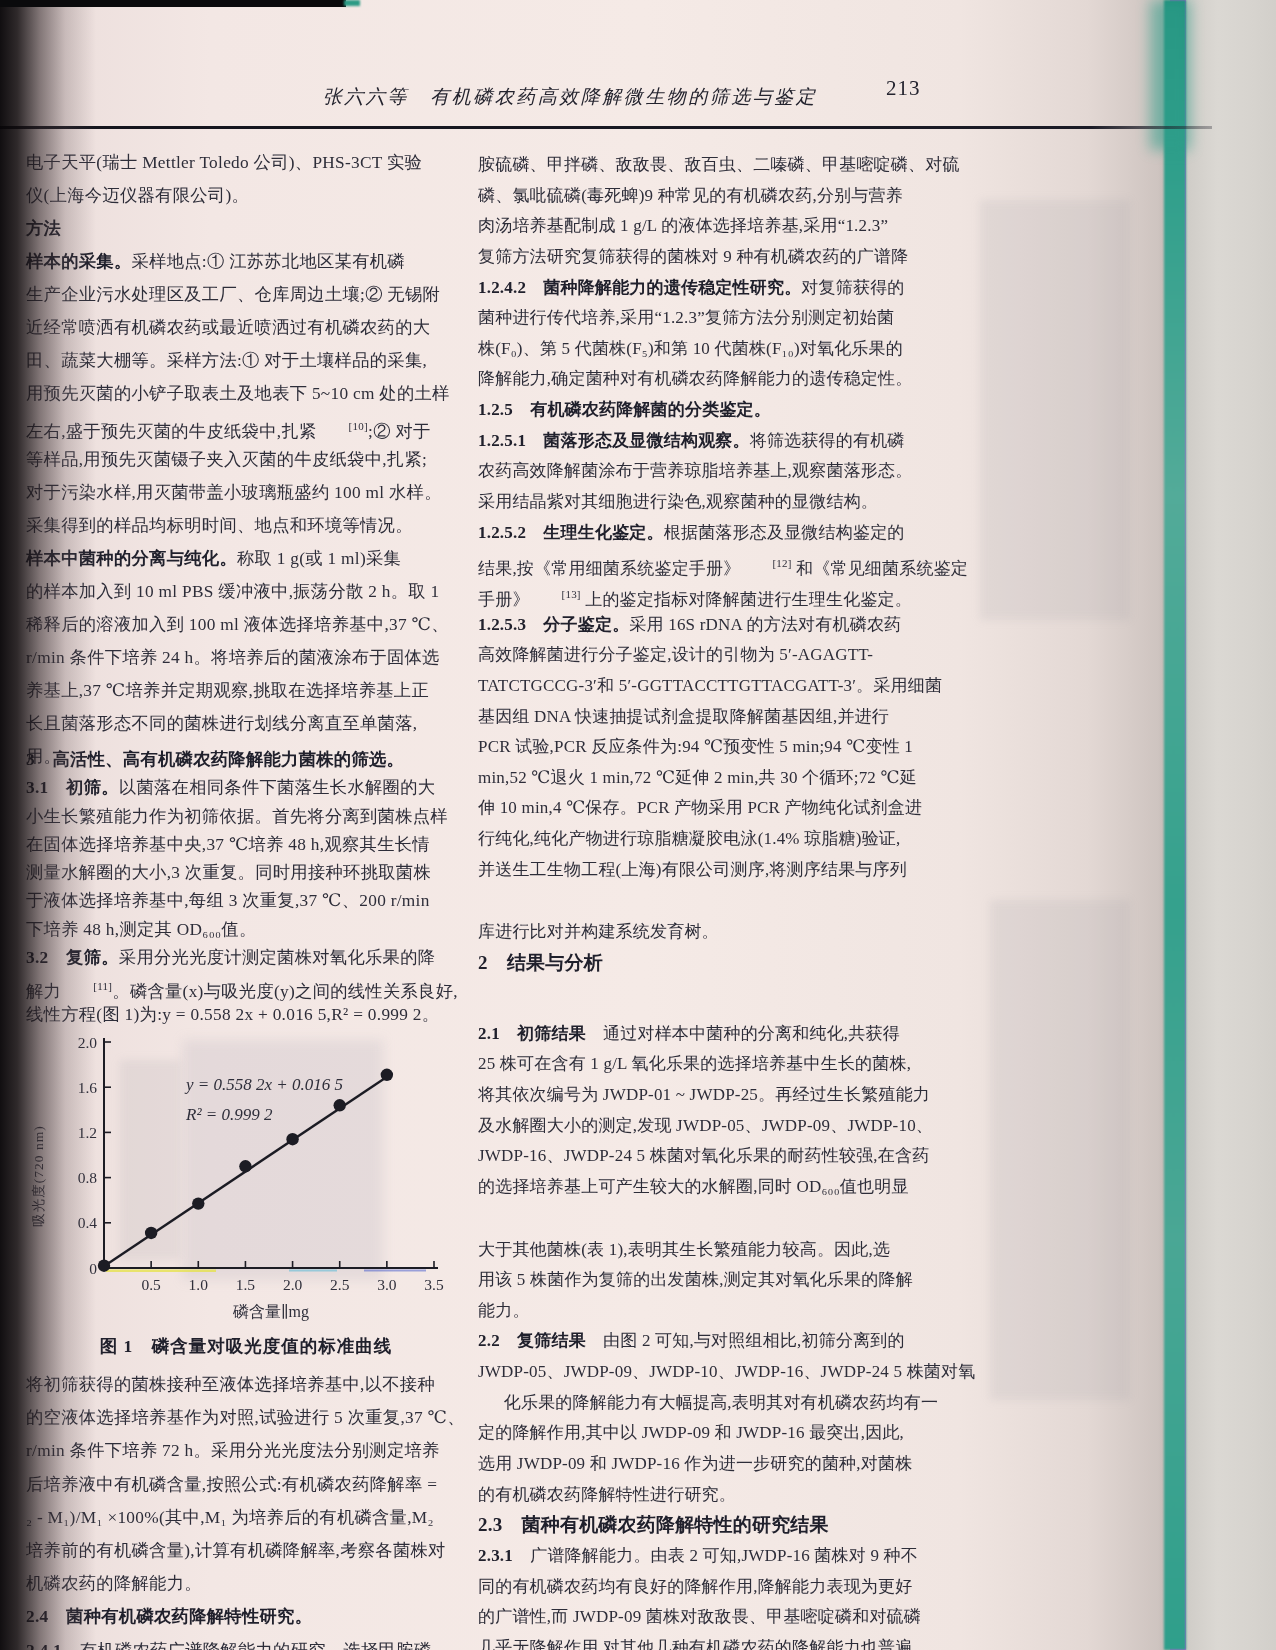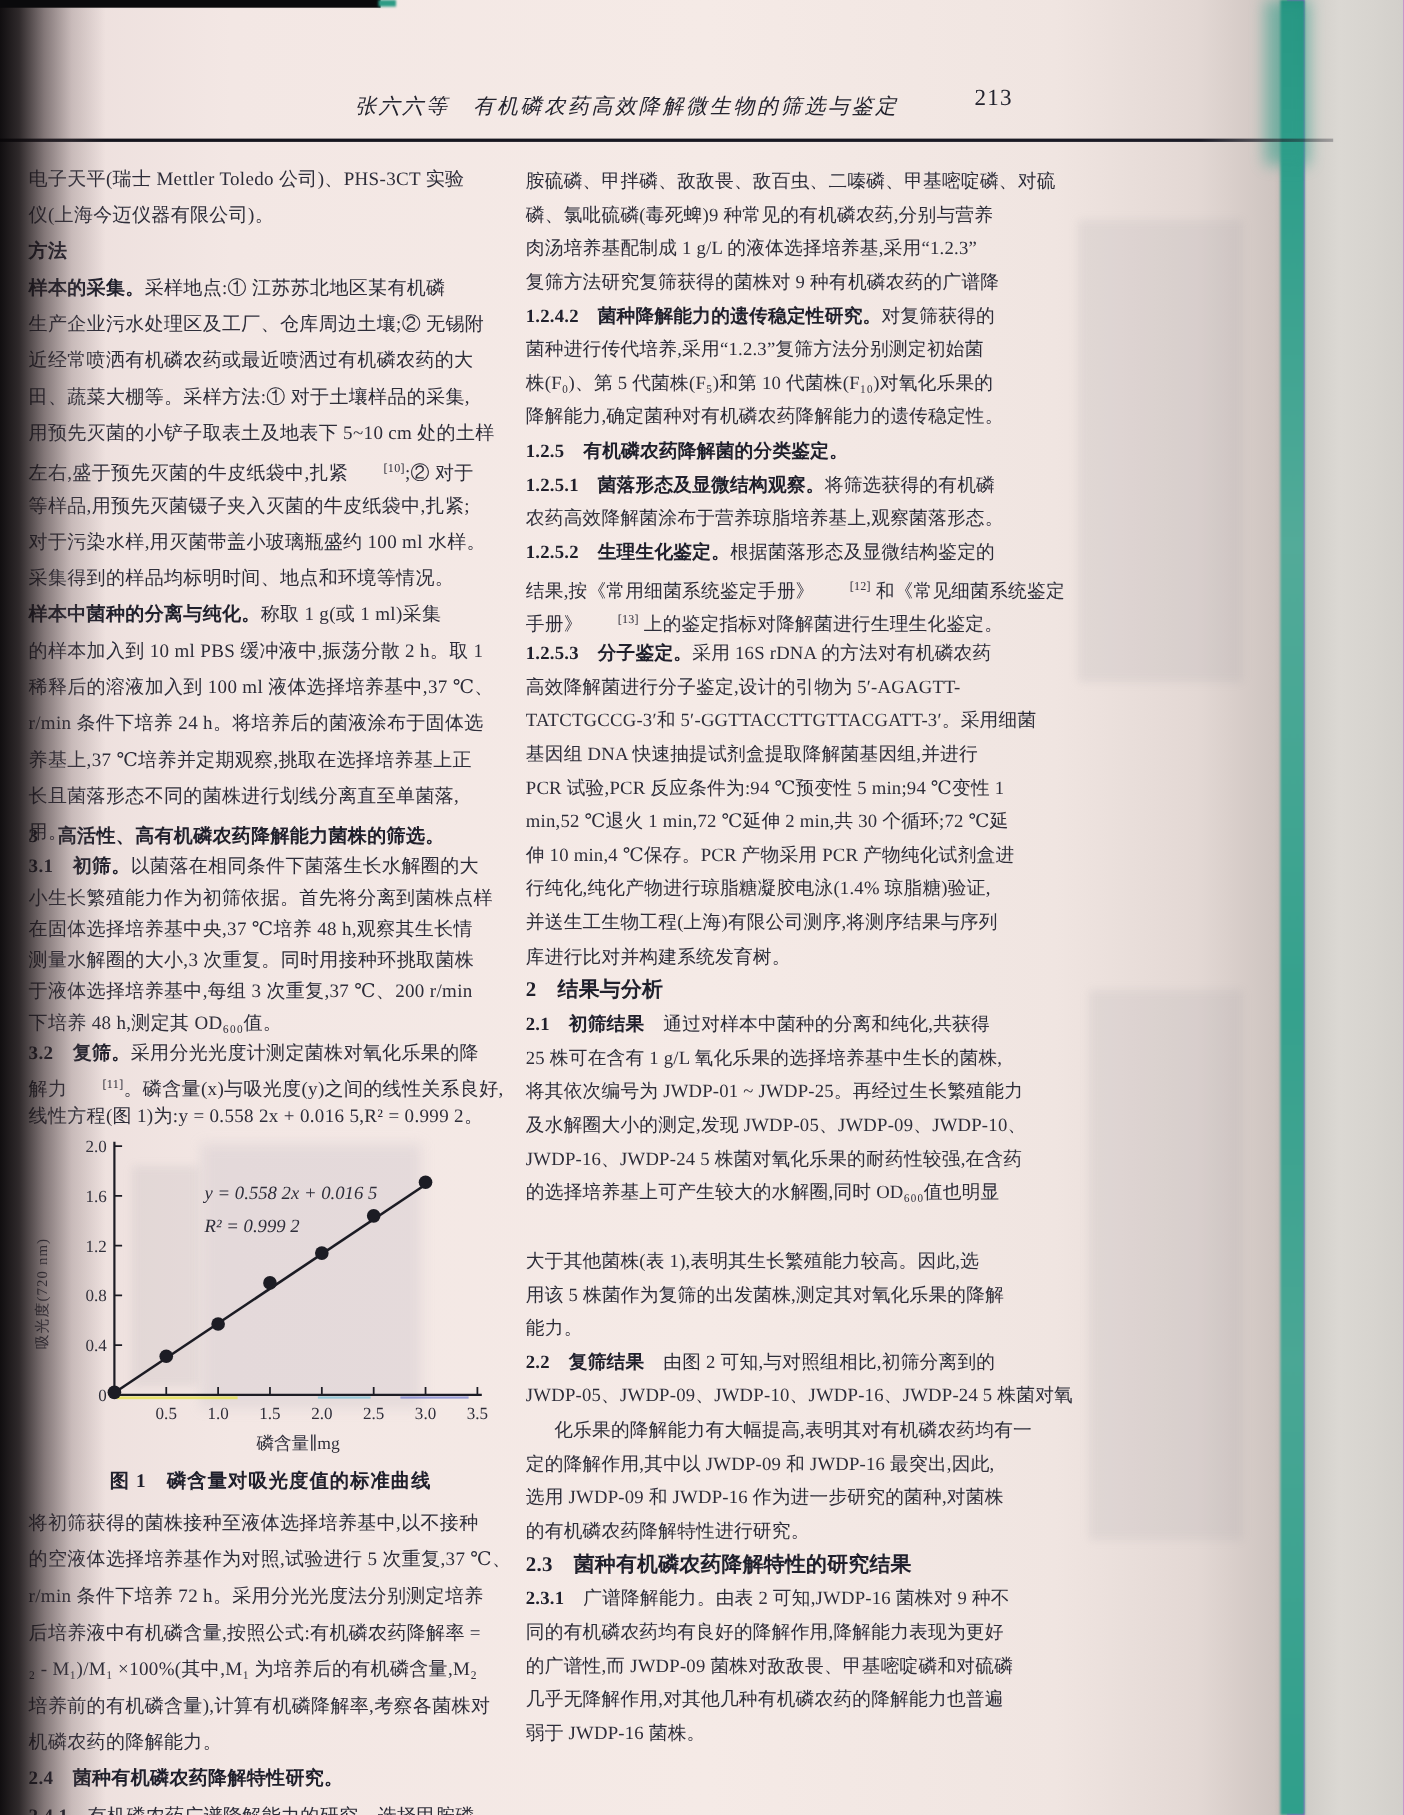--- a/index.html
+++ b/index.html
@@ -160,35 +160,36 @@
       <div class="line" style="height: 30.65px; line-height: 30.65px;"><span class="run n">磷、氯吡硫磷(毒死蜱)9 种常见的有机磷农药,分别与营养</span></div>
       <div class="line" style="height: 30.65px; line-height: 30.65px;"><span class="run n">肉汤培养基配制成 1 g/L 的液体选择培养基,采用“1.2.3”</span></div>
       <div class="line" style="height: 30.65px; line-height: 30.65px;"><span class="run n">复筛方法研究复筛获得的菌株对 9 种有机磷农药的广谱降</span></div>
       <div class="line" style="height: 30.65px; line-height: 30.65px;"><span class="run b">1.2.4.2　菌种降解能力的遗传稳定性研究。</span><span class="run n">对复筛获得的</span></div>
       <div class="line" style="height: 30.65px; line-height: 30.65px;"><span class="run n">菌种进行传代培养,采用“1.2.3”复筛方法分别测定初始菌</span></div>
       <div class="line" style="height: 30.65px; line-height: 30.65px;"><span class="run n">株(F₀)、第 5 代菌株(F₅)和第 10 代菌株(F₁₀)对氧化乐果的</span></div>
       <div class="line" style="height: 30.65px; line-height: 30.65px;"><span class="run n">降解能力,确定菌种对有机磷农药降解能力的遗传稳定性。</span></div>
       <div class="line" style="height: 30.65px; line-height: 30.65px;"><span class="run b">1.2.5　有机磷农药降解菌的分类鉴定。</span></div>
       <div class="line" style="height: 30.65px; line-height: 30.65px;"><span class="run b">1.2.5.1　菌落形态及显微结构观察。</span><span class="run n">将筛选获得的有机磷</span></div>
       <div class="line" style="height: 30.65px; line-height: 30.65px;"><span class="run n">农药高效降解菌涂布于营养琼脂培养基上,观察菌落形态。</span></div>
+      <div class="line" style="height: 30.65px; line-height: 30.65px;"><span class="run n">采用结晶紫对其细胞进行染色,观察菌种的显微结构。</span></div>
       <div class="line" style="height: 30.65px; line-height: 30.65px;"><span class="run b">1.2.5.2　生理生化鉴定。</span><span class="run n">根据菌落形态及显微结构鉴定的</span></div>
       <div class="line" style="height: 30.65px; line-height: 30.65px;"><span class="run n">结果,按《常用细菌系统鉴定手册》</span><span class="run sup">[12]</span><span class="run n"> 和《常见细菌系统鉴定</span></div>
       <div class="line" style="height: 30.65px; line-height: 30.65px;"><span class="run n">手册》</span><span class="run sup">[13]</span><span class="run n"> 上的鉴定指标对降解菌进行生理生化鉴定。</span></div>
       <div class="line" style="height: 30.65px; line-height: 30.65px;"><span class="run b">1.2.5.3　分子鉴定。</span><span class="run n">采用 16S rDNA 的方法对有机磷农药</span></div>
       <div class="line" style="height: 30.65px; line-height: 30.65px;"><span class="run n">高效降解菌进行分子鉴定,设计的引物为 5′-AGAGTT-</span></div>
       <div class="line" style="height: 30.65px; line-height: 30.65px;"><span class="run n">TATCTGCCG-3′和 5′-GGTTACCTTGTTACGATT-3′。采用细菌</span></div>
       <div class="line" style="height: 30.65px; line-height: 30.65px;"><span class="run n">基因组 DNA 快速抽提试剂盒提取降解菌基因组,并进行</span></div>
       <div class="line" style="height: 30.65px; line-height: 30.65px;"><span class="run n">PCR 试验,PCR 反应条件为:94 ℃预变性 5 min;94 ℃变性 1</span></div>
       <div class="line" style="height: 30.65px; line-height: 30.65px;"><span class="run n">min,52 ℃退火 1 min,72 ℃延伸 2 min,共 30 个循环;72 ℃延</span></div>
       <div class="line" style="height: 30.65px; line-height: 30.65px;"><span class="run n">伸 10 min,4 ℃保存。PCR 产物采用 PCR 产物纯化试剂盒进</span></div>
       <div class="line" style="height: 30.65px; line-height: 30.65px;"><span class="run n">行纯化,纯化产物进行琼脂糖凝胶电泳(1.4% 琼脂糖)验证,</span></div>
       <div class="line" style="height: 30.65px; line-height: 30.65px;"><span class="run n">并送生工生物工程(上海)有限公司测序,将测序结果与序列</span></div>
-      <div class="line" style="height: 30.65px; line-height: 30.65px;"><span class="run n">库进行比对并构建系统发育树。</span></div>
+      <div class="line" style="height: 30.65px; line-height: 30.65px; margin-top: 32px;"><span class="run n">库进行比对并构建系统发育树。</span></div>
       <div class="line" style="height: 30.65px; line-height: 30.65px;"><span class="run h">2　结果与分析</span></div>
-      <div class="line" style="height: 30.65px; line-height: 30.65px;"><span class="run b">2.1　初筛结果　</span><span class="run n">通过对样本中菌种的分离和纯化,共获得</span></div>
+      <div class="line" style="height: 30.65px; line-height: 30.65px; margin-top: 40px;"><span class="run b">2.1　初筛结果　</span><span class="run n">通过对样本中菌种的分离和纯化,共获得</span></div>
       <div class="line" style="height: 30.65px; line-height: 30.65px;"><span class="run n">25 株可在含有 1 g/L 氧化乐果的选择培养基中生长的菌株,</span></div>
       <div class="line" style="height: 30.65px; line-height: 30.65px;"><span class="run n">将其依次编号为 JWDP-01 ~ JWDP-25。再经过生长繁殖能力</span></div>
       <div class="line" style="height: 30.65px; line-height: 30.65px;"><span class="run n">及水解圈大小的测定,发现 JWDP-05、JWDP-09、JWDP-10、</span></div>
       <div class="line" style="height: 30.65px; line-height: 30.65px;"><span class="run n">JWDP-16、JWDP-24 5 株菌对氧化乐果的耐药性较强,在含药</span></div>
       <div class="line" style="height: 30.65px; line-height: 30.65px;"><span class="run n">的选择培养基上可产生较大的水解圈,同时 OD₆₀₀值也明显</span></div>
       <div class="line" style="height: 30.65px; line-height: 30.65px; margin-top: 32px;"><span class="run n">大于其他菌株(表 1),表明其生长繁殖能力较高。因此,选</span></div>
       <div class="line" style="height: 30.65px; line-height: 30.65px;"><span class="run n">用该 5 株菌作为复筛的出发菌株,测定其对氧化乐果的降解</span></div>
       <div class="line" style="height: 30.65px; line-height: 30.65px;"><span class="run n">能力。</span></div>
       <div class="line" style="height: 30.65px; line-height: 30.65px;"><span class="run b">2.2　复筛结果　</span><span class="run n">由图 2 可知,与对照组相比,初筛分离到的</span></div>
       <div class="line" style="height: 30.65px; line-height: 30.65px;"><span class="run n">JWDP-05、JWDP-09、JWDP-10、JWDP-16、JWDP-24 5 株菌对氧</span></div>

